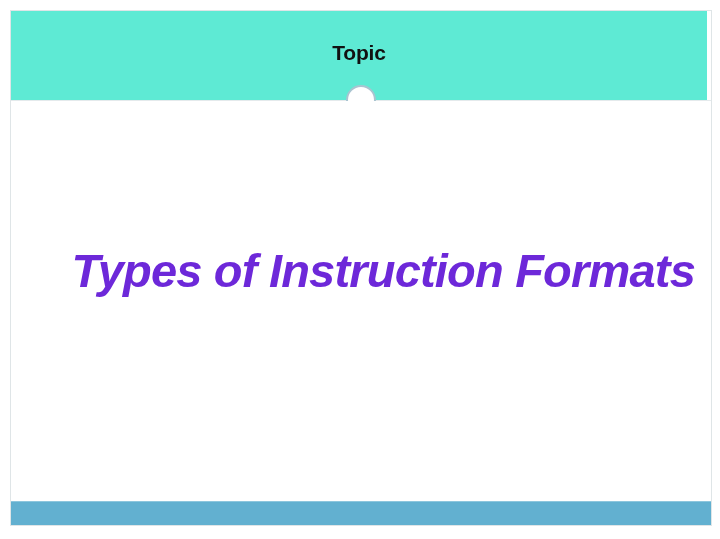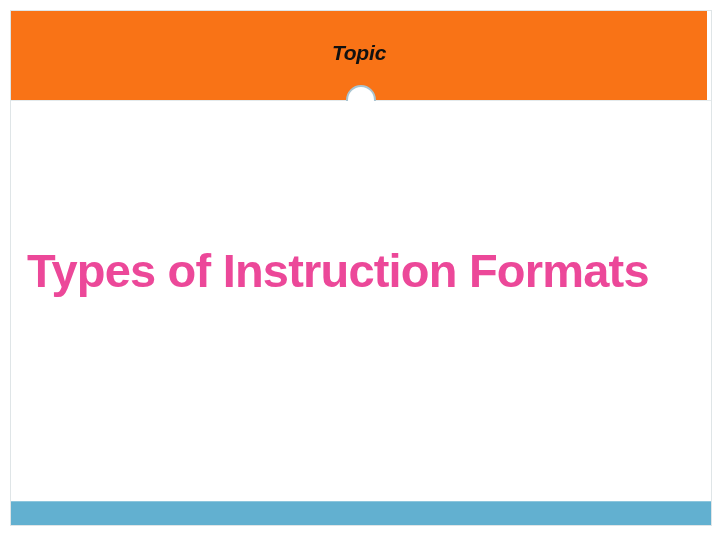--- a/index.html
+++ b/index.html
@@ -36,22 +36,21 @@
     box-shadow: 0 0 0 0 rgba(0,0,0,0);
   }
 
   
   .slide-header {
     position: absolute;
     left: 0;
     top: 0;
     right: 4px;
     height: 89px;
-    background: #f97316;
-    font-style: italic;
+    background: #5eead4;
   }
 
   .header-topic {
     position: absolute;
     left: 0;
     right: 0;
     top: 29px;
     text-align: center;
     font-family: "Liberation Sans", sans-serif;
     font-size: 21px;
@@ -92,28 +91,29 @@
     top: 90px;
     bottom: 24px;
     background: #ffffff;
   }
 
   .main-title {
     position: absolute;
     left: 16px;
     right: 16px;
     top: 142px;
-    text-align: left;
+    text-align: right;
     font-family: "Liberation Sans", sans-serif;
     font-weight: bold;
     font-size: 47px;
     line-height: 56px;
-    color: #ec4899;
+    color: #6d28d9;
     letter-spacing: -0.8px;
     white-space: nowrap;
+    font-style: italic;
   }
 
   
   .footer-bar {
     position: absolute;
     left: 0;
     right: 0;
     bottom: 0;
     height: 24px;
     background: #62b0d0;

